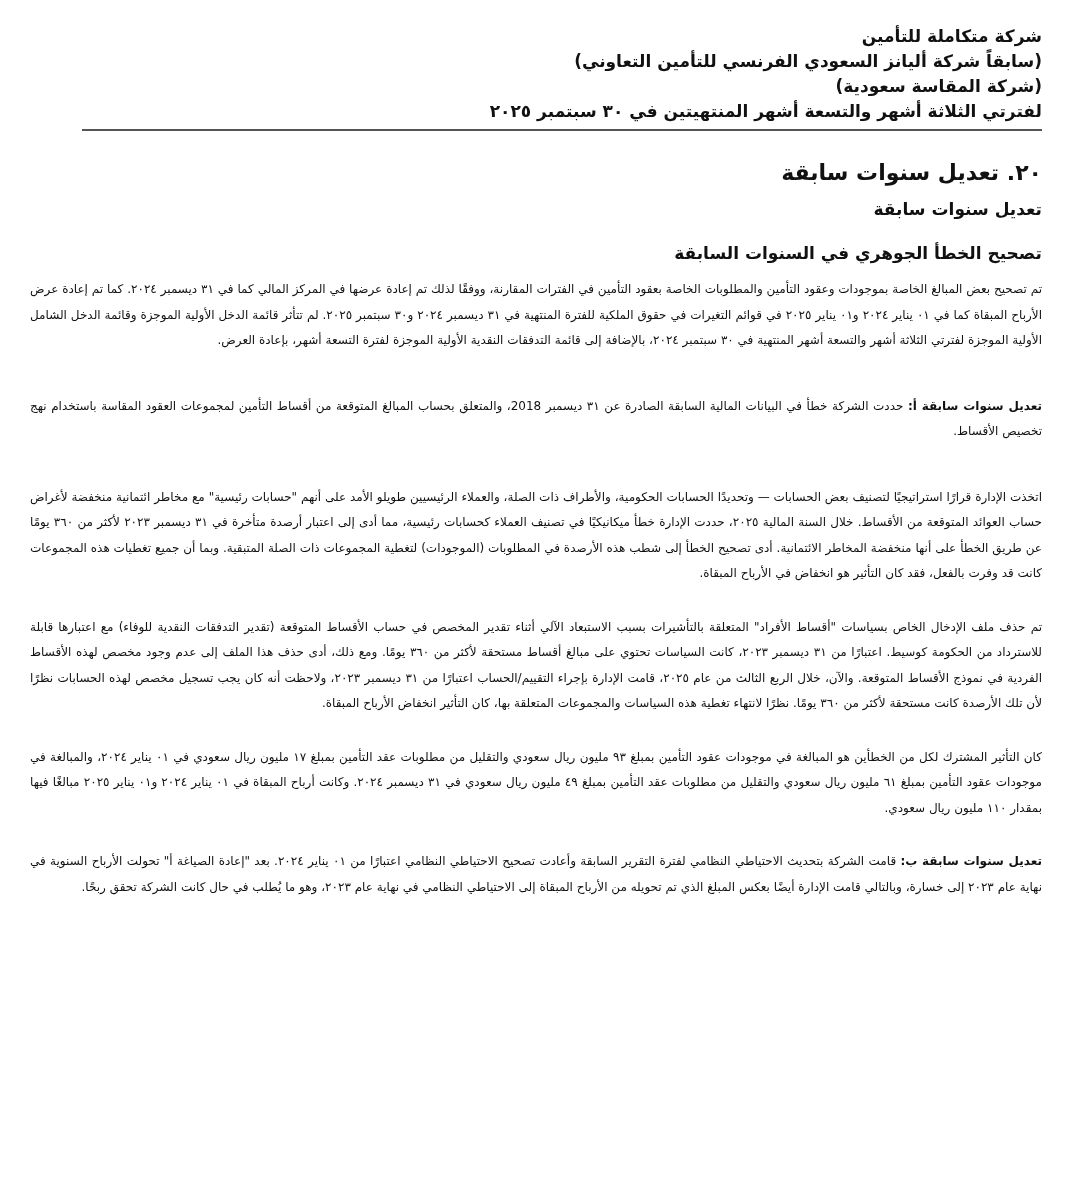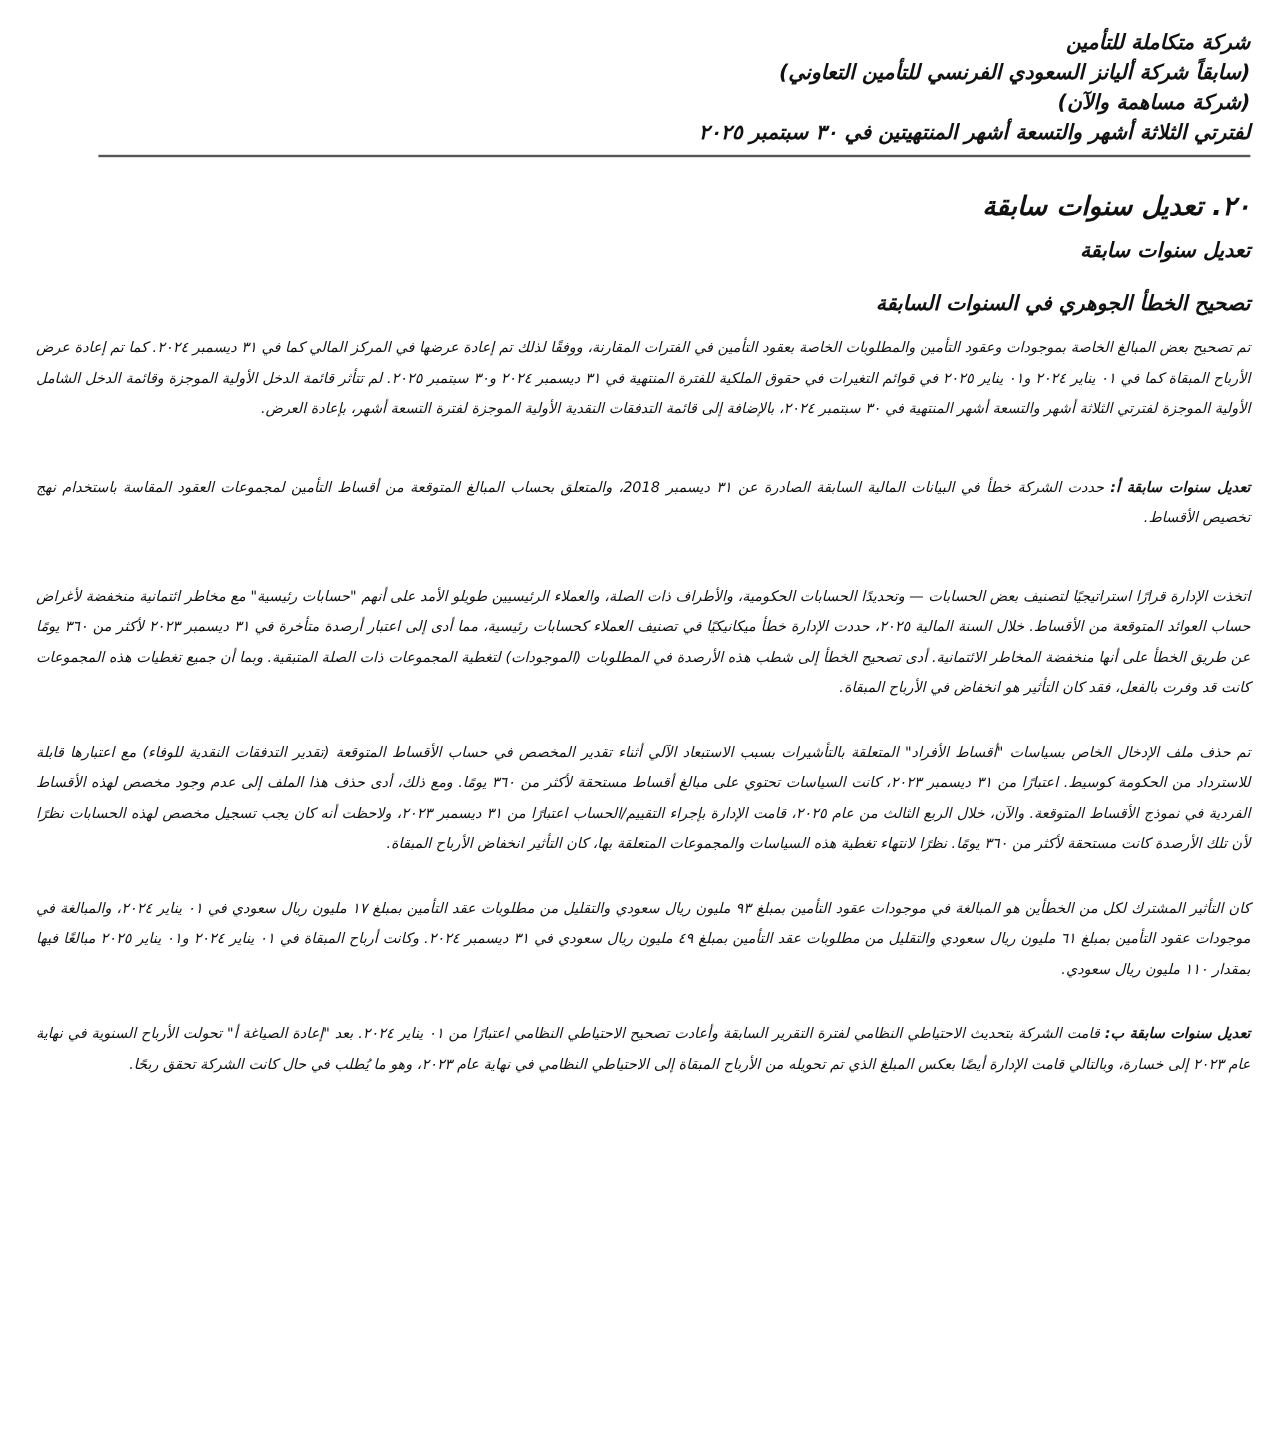--- a/index.html
+++ b/index.html
@@ -14,21 +14,20 @@
     font-family: "DejaVu Sans", "Liberation Sans", sans-serif;
     color: #111111;
   }
   .page {
     position: relative;
     width: 1073px;
     height: 1015px;
     direction: rtl;
     box-sizing: border-box;
     padding: 0 31px 0 30px;
-    font-style: italic;
   }
   .header {
     padding-top: 24px;
     font-weight: bold;
     font-size: 17px;
     line-height: 25px;
     text-align: right;
   }
   .header-line {
     display: block;
@@ -69,21 +68,21 @@
   .gap-mid { height: 28px; }
 </style>
 </head>
 <body>
 
 <div class="page">
 
   <div class="header">
     <span class="header-line">شركة متكاملة للتأمين</span>
     <span class="header-line">(سابقاً شركة أليانز السعودي الفرنسي للتأمين التعاوني)</span>
-    <span class="header-line">(شركة مساهمة والآن)</span>
+    <span class="header-line">(شركة المقاسة سعودية)</span>
     <span class="header-line">لفترتي الثلاثة أشهر والتسعة أشهر المنتهيتين في ٣٠ سبتمبر ٢٠٢٥</span>
     <div class="header-rule"></div>
   </div>
 
   <div class="section-title">٢٠. تعديل سنوات سابقة</div>
   <div class="sub-title second">تعديل سنوات سابقة</div>
   <div class="sub-title first">تصحيح الخطأ الجوهري في السنوات السابقة</div>
 
   <div class="gap-small"></div>
   <p class="para">

